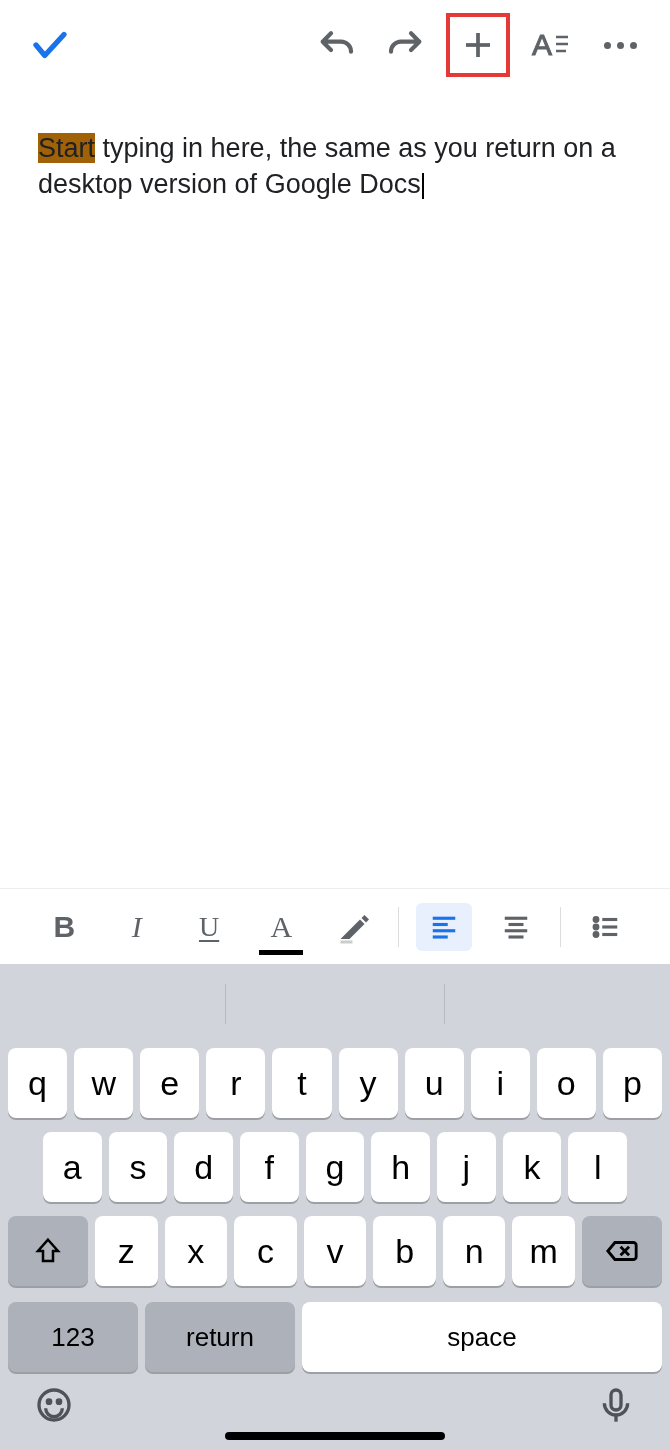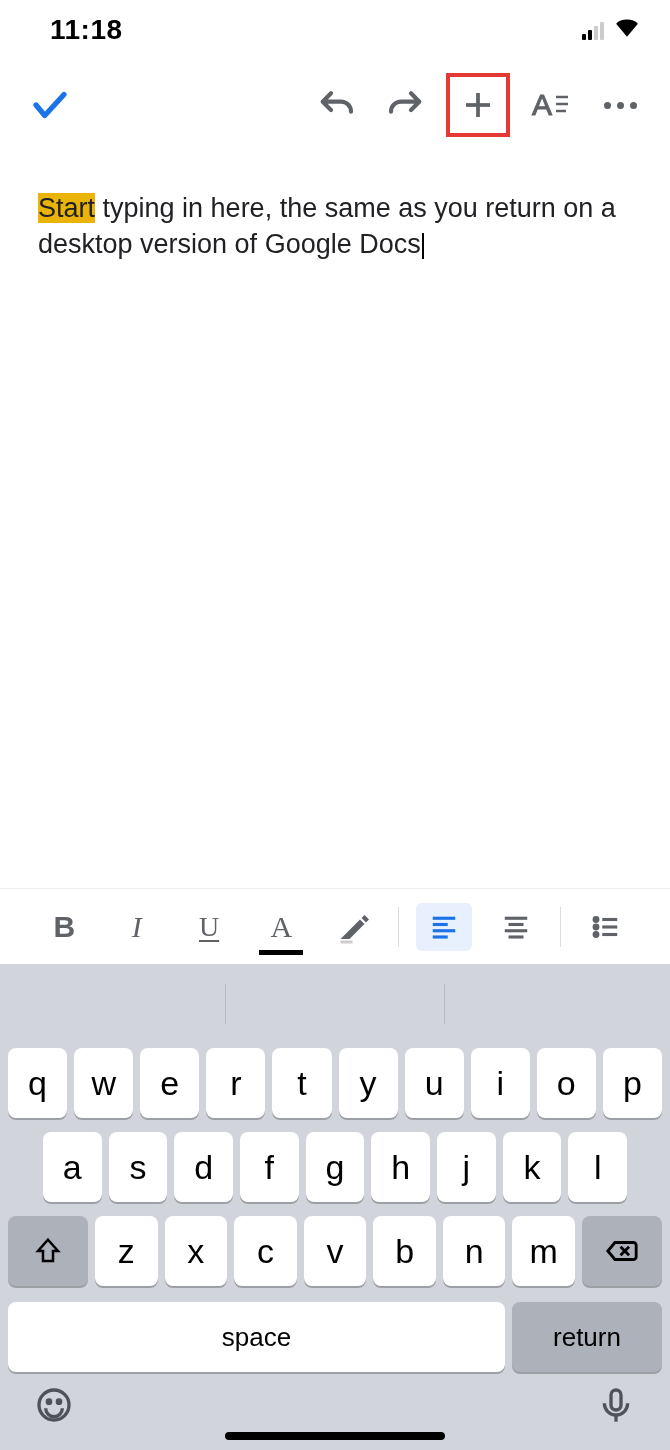--- a/index.html
+++ b/index.html
@@ -24,21 +24,21 @@
   .tb-btn { width: 60px; height: 60px; display: flex; align-items: center; justify-content: center; border-radius: 6px; }
   .tb-btn svg { stroke: #5f6368; fill: none; }
   .check svg { stroke: #1a73e8; }
   .highlight-box { border: 4px solid #e53935; width: 64px; height: 64px; display:flex; align-items:center; justify-content:center; }
   .tb-text-icon { display:flex; align-items:center; gap:2px; color:#5f6368; }
   .dots { display:flex; gap:6px; }
   .dots span { width:7px; height:7px; background:#5f6368; border-radius:50%; }
 
   
   .doc { flex:1; padding: 40px 38px 0 38px; font-size: 27px; line-height: 1.35; color:#202124; }
-  .hl { background: #eab308; margin-top: 28px; }
+  .hl { background: #a16207; margin-top: 28px; }
   .cursor { display:inline-block; width:2px; height:26px; background:#000; vertical-align: text-bottom; margin-left:1px; }
 
   
   .format-bar { height: 76px; background:#fff; display:flex; align-items:center; justify-content: space-evenly; padding: 0 20px; border-top: 1px solid #eee; }
   .fb-btn { width:56px; height:48px; display:flex; align-items:center; justify-content:center; color:#5f6368; font-family: 'Times New Roman', serif; border-radius:6px; }
   .fb-btn.active { background:#e8f0fe; color:#1a73e8; }
   .fb-sep { width:1px; height:40px; background:#ddd; }
   .bold { font-weight:bold; font-size:30px; font-family: Arial; }
   .italic { font-style:italic; font-size:30px; font-family: 'Times New Roman'; }
   .under { font-size:28px; text-decoration: underline; text-underline-offset: 4px; }
@@ -65,36 +65,20 @@
   .kb-footer { height:70px; display:flex; align-items:center; justify-content:space-between; padding:0 28px; }
   .kb-footer svg { width:40px; height:40px; stroke:#50525a; fill:none; }
 
   .home-ind { position:absolute; bottom:10px; left:50%; transform:translateX(-50%); width:220px; height:8px; background:#000; border-radius:4px; }
   .page { position:relative; width:670px; height:1450px; display:flex; flex-direction:column; }
 </style>
 </head>
 <body>
 <div class="page">
 
-<div class="status-bar">
-  <div class="status-time">11:18</div>
-  <div class="status-right">
-    <div class="signal-bars">
-          <span></span>
-          <span></span>
-          <span></span>
-          <span></span>
-        </div>
-    <div class="wifi">
-      <svg viewBox="0 0 24 24">
-            <path d="M2 8 C6 3 18 3 22 8 L12 20 Z" fill="#000"></path>
-          </svg>
-    </div>
-  </div>
-</div>
 
 <div class="toolbar">
   <div class="tb-btn check">
     <svg width="42" height="42" viewBox="0 0 24 24" stroke-width="3" stroke-linecap="round" stroke-linejoin="round">
           <polyline points="4 12 9 18 20 6"></polyline>
         </svg>
   </div>
   <div class="spacer"></div>
   <div class="tb-btn">
     <svg width="40" height="40" viewBox="0 0 24 24" stroke-width="2.5">
@@ -223,22 +207,23 @@
     <div class="key">m</div>
     <div class="key special bksp">
       <svg width="34" height="34" viewBox="0 0 24 24" fill="none" stroke="#000" stroke-width="2">
             <path d="M7 6 H20 A2 2 0 0 1 22 8 V16 A2 2 0 0 1 20 18 H7 L2 12 Z"></path>
             <line x1="11" y1="9" x2="17" y2="15"></line>
             <line x1="17" y1="9" x2="11" y2="15"></line>
           </svg>
     </div>
   </div>
   <div class="krow bottom">
+    <div class="key special num">123</div>
+    <div class="key special return">return</div>
     <div class="key space">space</div>
-    <div class="key special return">return</div>
   </div>
   <div class="kb-footer">
     <div>
       <svg viewBox="0 0 24 24" stroke-width="2">
             <circle cx="12" cy="12" r="9"></circle>
             <circle cx="9" cy="10" r="1" fill="#50525a"></circle>
             <circle cx="15" cy="10" r="1" fill="#50525a"></circle>
             <path d="M7 14 A5 5 0 0 0 17 14"></path>
           </svg>
     </div>

